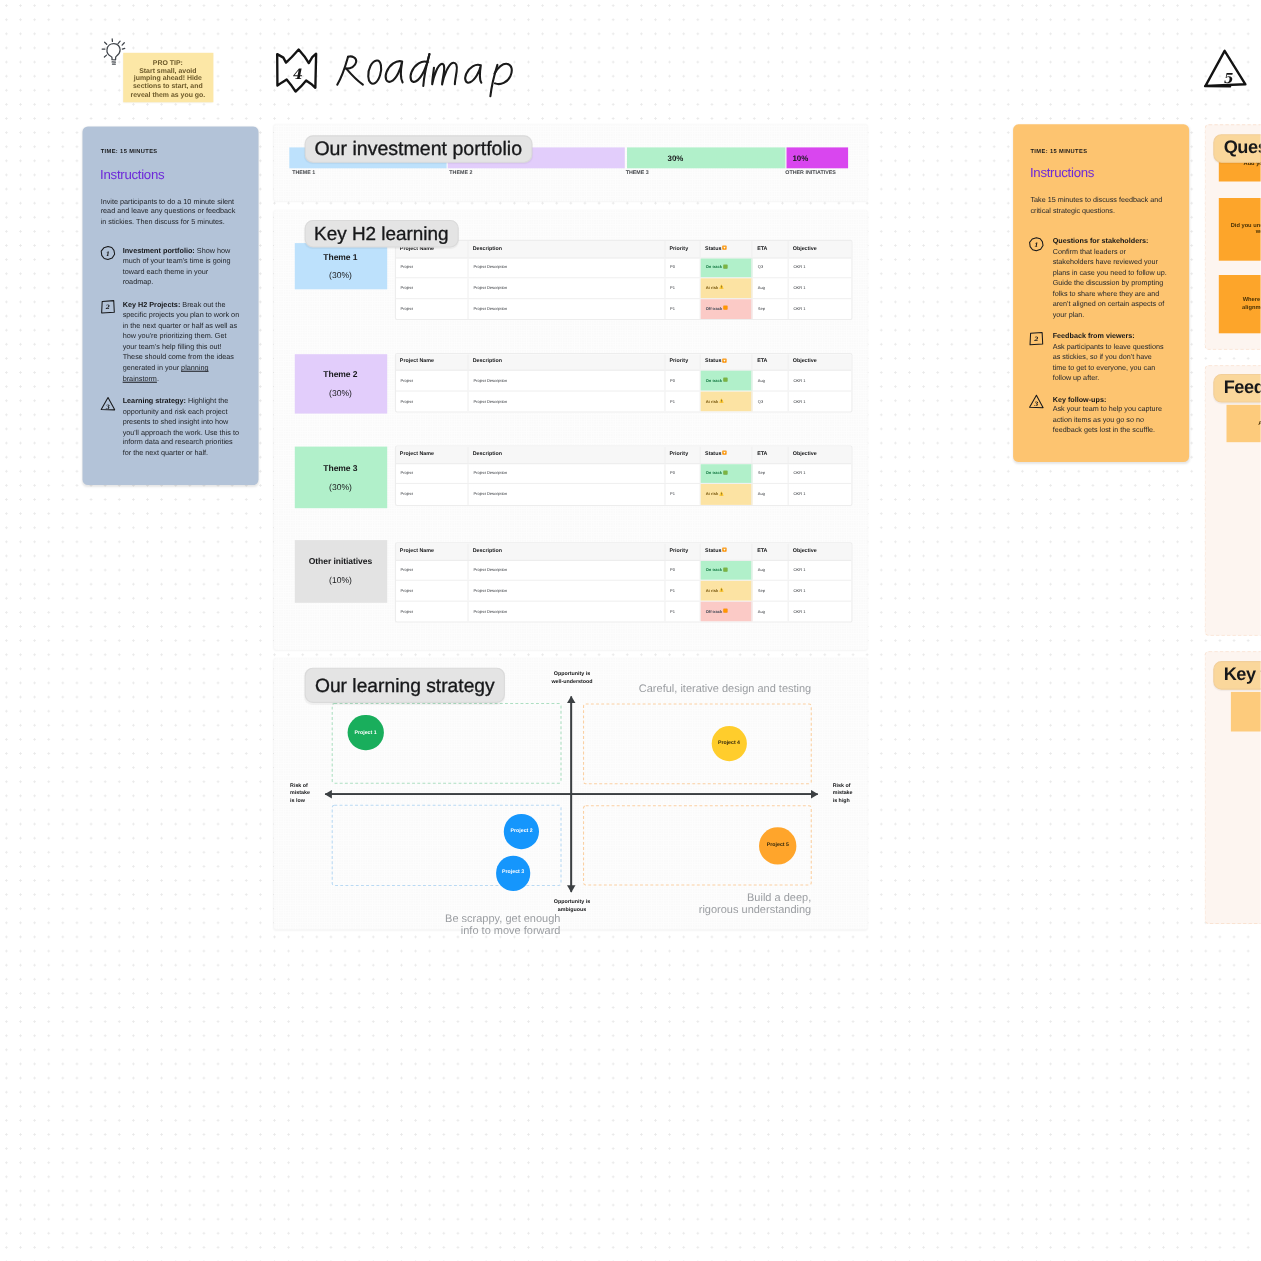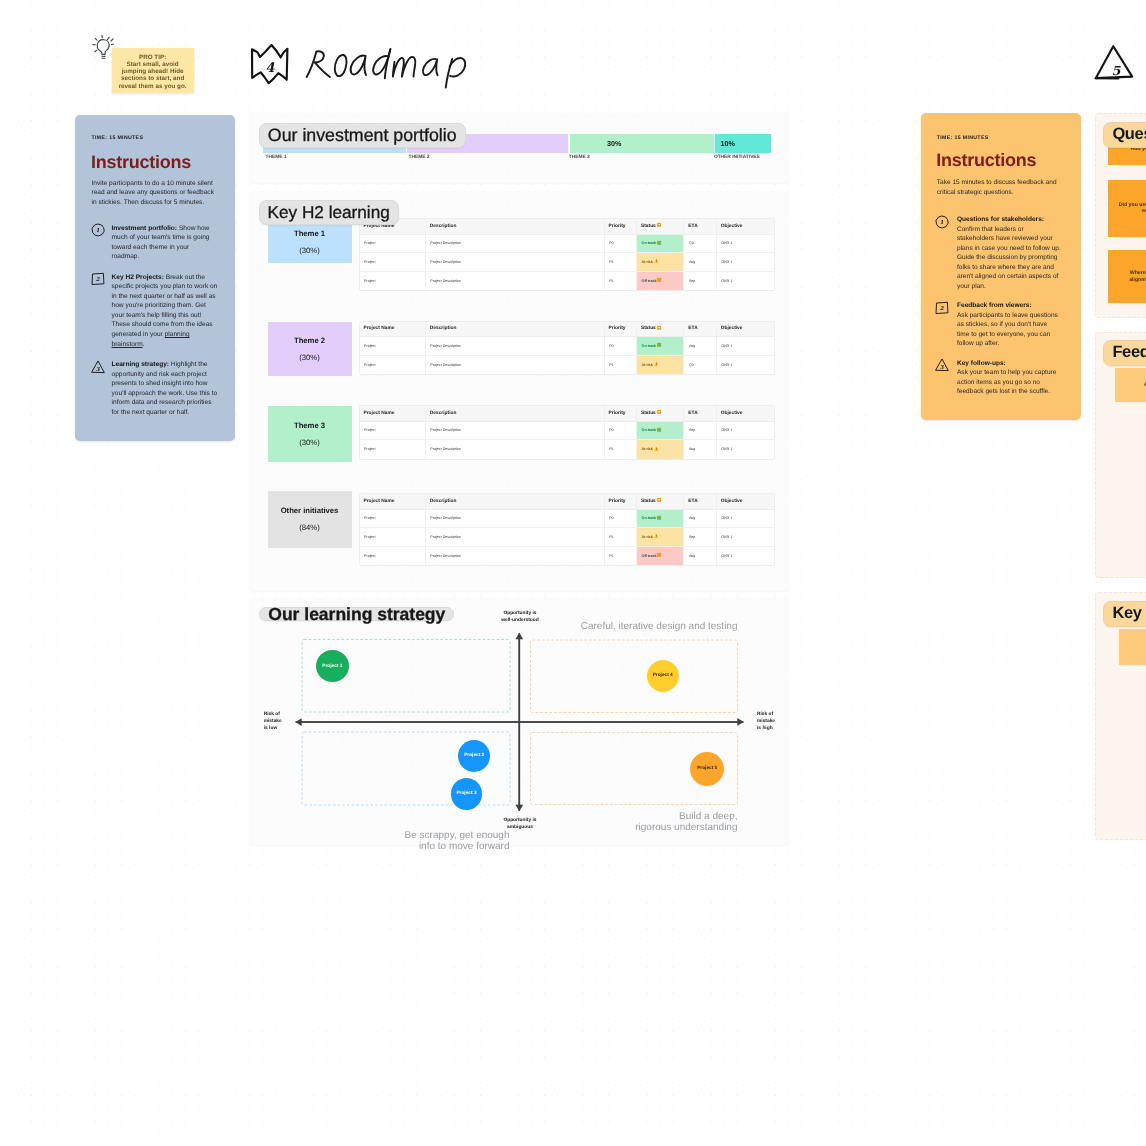--- a/index.html
+++ b/index.html
@@ -27,41 +27,41 @@
   #bulb{left:92px;top:33px;width:24px;height:28px;}
   #protip{left:111.6px;top:48.4px;width:82px;height:44.7px;background:#fce7a6;
           box-shadow:0 1px 2px rgba(0,0,0,.10);}
   #protip .l{font-size:6.3px;line-height:7.15px;
              text-align:center;color:#6d5a2a;font-weight:700;}
 
   
   #ins-left{left:75px;top:114.5px;width:160px;height:326px;background:#b3c3d8;
             border-radius:5px;box-shadow:0 1px 2px rgba(0,0,0,.10);}
   .ins-time{font-size:5.2px;font-weight:700;letter-spacing:.35px;color:#17181a;}
-  .ins-h{font-size:18px;font-weight:700;letter-spacing:-.25px;color:#7f1d1d;}
+  .ins-h{font-size:12px;font-weight:400;letter-spacing:-.25px;color:#6d28d9;}
   .ins-p{font-size:6.6px;line-height:9.55px;color:#23262b;}
   .ins-item{position:relative;}
   .ins-ico{position:absolute;left:-1px;top:-0.5px;width:14.5px;height:14.5px;}
   .ins-body{margin-left:20px;font-size:6.6px;line-height:9.55px;color:#23262b;}
   .ins-body b{font-weight:700;color:#141517;}
   .ins-body u{text-decoration:underline;}
 
   
   .frame{position:absolute;left:249px;width:540px;background:#fafafa;
         background-image:radial-gradient(#fdfdfd 0.9px, rgba(0,0,0,0) 0.9px);
         background-size:2.2px 2.2px;background-position:1px 1px;
         border-radius:3px;box-shadow:0 0.5px 1.5px rgba(0,0,0,.045);}
   #frame1{top:112.8px;height:70.3px;}
   #frame2{top:191.2px;height:399.7px;}
   #frame3{top:597.7px;height:247.5px;}
 
   .pill{position:absolute;background:#e4e4e4;border:1px solid #dadada;border-radius:7.5px;
         display:flex;align-items:center;padding:0 8px;
         font-weight:400;-webkit-text-stroke:0.3px #17181a;color:#17181a;letter-spacing:0px;
-        box-shadow:0 1px 1px rgba(0,0,0,.05);}
+        box-shadow:0 1px 1px rgba(0,0,0,.05);margin-left:18px;}
 
   
   #pf-title{left:258.8px;top:122.5px;height:25.5px;font-size:17.8px;}
   #pf-bar{left:263px;top:133.5px;width:508px;height:19px;}
   .seg{position:absolute;top:0;height:19px;display:flex;align-items:center;}
   .seg span{font-size:7.2px;font-weight:700;color:#17181a;padding-left:5.4px;}
   .seglab{position:absolute;top:21.3px;font-size:4.85px;font-weight:700;color:#44474b;}
 
   
   #pj-title{left:258.5px;top:199.5px;height:25.8px;font-size:17.2px;}
@@ -76,21 +76,21 @@
   .tbl .r:last-child{border-bottom:none;}
   .tbl .c{border-right:1px solid #f0f0f0;display:flex;align-items:center;
           padding-left:4.6px;font-size:3.65px;color:#33363b;overflow:hidden;white-space:nowrap;}
   .tbl .hr .c{font-size:4.85px;font-weight:700;color:#17181a;padding-left:4px;}
   .tbl .c:last-child{border-right:none;}
   .c0{width:66.5px;} .c1{width:179.5px;} .c2{width:32.5px;} .c3{width:47.5px;} .c4{width:32.5px;} .c5{width:57.5px;}
   .st{font-weight:700;}
   .stico{font-size:3.6px;margin-left:1.2px;line-height:1;}
 
   
-  #ls-title{left:259.3px;top:607.2px;height:14px;font-size:17.5px;font-weight:bold;}
+  #ls-title{left:259.3px;top:607.2px;height:32px;font-size:17.5px;}
   .bub{position:absolute;border-radius:50%;display:flex;align-items:center;
        justify-content:center;font-size:4.75px;font-weight:700;}
   .axlab{position:absolute;font-size:4.85px;font-weight:700;color:#17181a;line-height:7.3px;}
   .qlab{position:absolute;font-size:10px;color:#9a9da1;line-height:11.1px;text-align:right;}
 
   
   #ins-right{left:921px;top:113px;width:160px;height:307px;background:#fdc470;
              border-radius:5px;box-shadow:0 1px 2px rgba(0,0,0,.10);}
   #ins-right .ins-p{font-size:6.55px;line-height:9.5px;}
   #ins-right .ins-body{margin-left:21px;font-size:6.55px;line-height:9.5px;}
@@ -211,21 +211,21 @@
 
 <div class="a" id="pf-bar">
     <div class="seg" style="left: 0px; width: 143px; background: rgb(189, 225, 252);"></div>
     <div class="seglab" style="left: 2.6px;">THEME 1</div>
     <div class="seg" style="left: 143.5px; width: 161.5px; background: rgb(226, 205, 251);"></div>
     <div class="seglab" style="left: 145.5px;">THEME 2</div>
     <div class="seg" style="left: 306.5px; width: 144.5px; background: rgb(177, 240, 202); padding-left: 32px;">
       <span>30%</span>
     </div>
     <div class="seglab" style="left: 305.8px;">THEME 3</div>
-    <div class="seg" style="left: 452px; width: 56px; background: #5eead4;">
+    <div class="seg" style="left: 452px; width: 56px; background: #d946ef;">
       <span>10%</span>
     </div>
     <div class="seglab" style="left: 450.9px;">OTHER INITIATIVES</div>
   </div>
 <div class="pill" id="pf-title">Our investment portfolio</div>
 
 <div class="a" id="pj-groups">
     <div class="grp-box a" style="top: 220.5px; height: 42px; background: rgb(189, 225, 252);">
       <div class="n">Theme 1</div>
       <div class="p">(30%)</div>
@@ -319,21 +319,21 @@
         <div class="c c0">Project</div>
         <div class="c c1">Project Description</div>
         <div class="c c2">P1</div>
         <div class="c c3 st" style="background:#fce3a3;color:#77560c">At risk<span class="stico">⚠️</span></div>
         <div class="c c4">Aug</div>
         <div class="c c5">OKR 1</div>
       </div>
     </div>
     <div class="grp-box a" style="top: 491.3px; height: 56.3px; background: rgb(227, 227, 227);">
       <div class="n">Other initiatives</div>
-      <div class="p">(84%)</div>
+      <div class="p">(10%)</div>
     </div>
     <div class="tbl" style="top: 493px;">
       <div class="hr">
         <div class="c c0">Project Name</div>
         <div class="c c1">Description</div>
         <div class="c c2">Priority</div>
         <div class="c c3">Status<span class="stico">🔽</span></div>
         <div class="c c4">ETA</div>
         <div class="c c5">Objective</div>
       </div>

